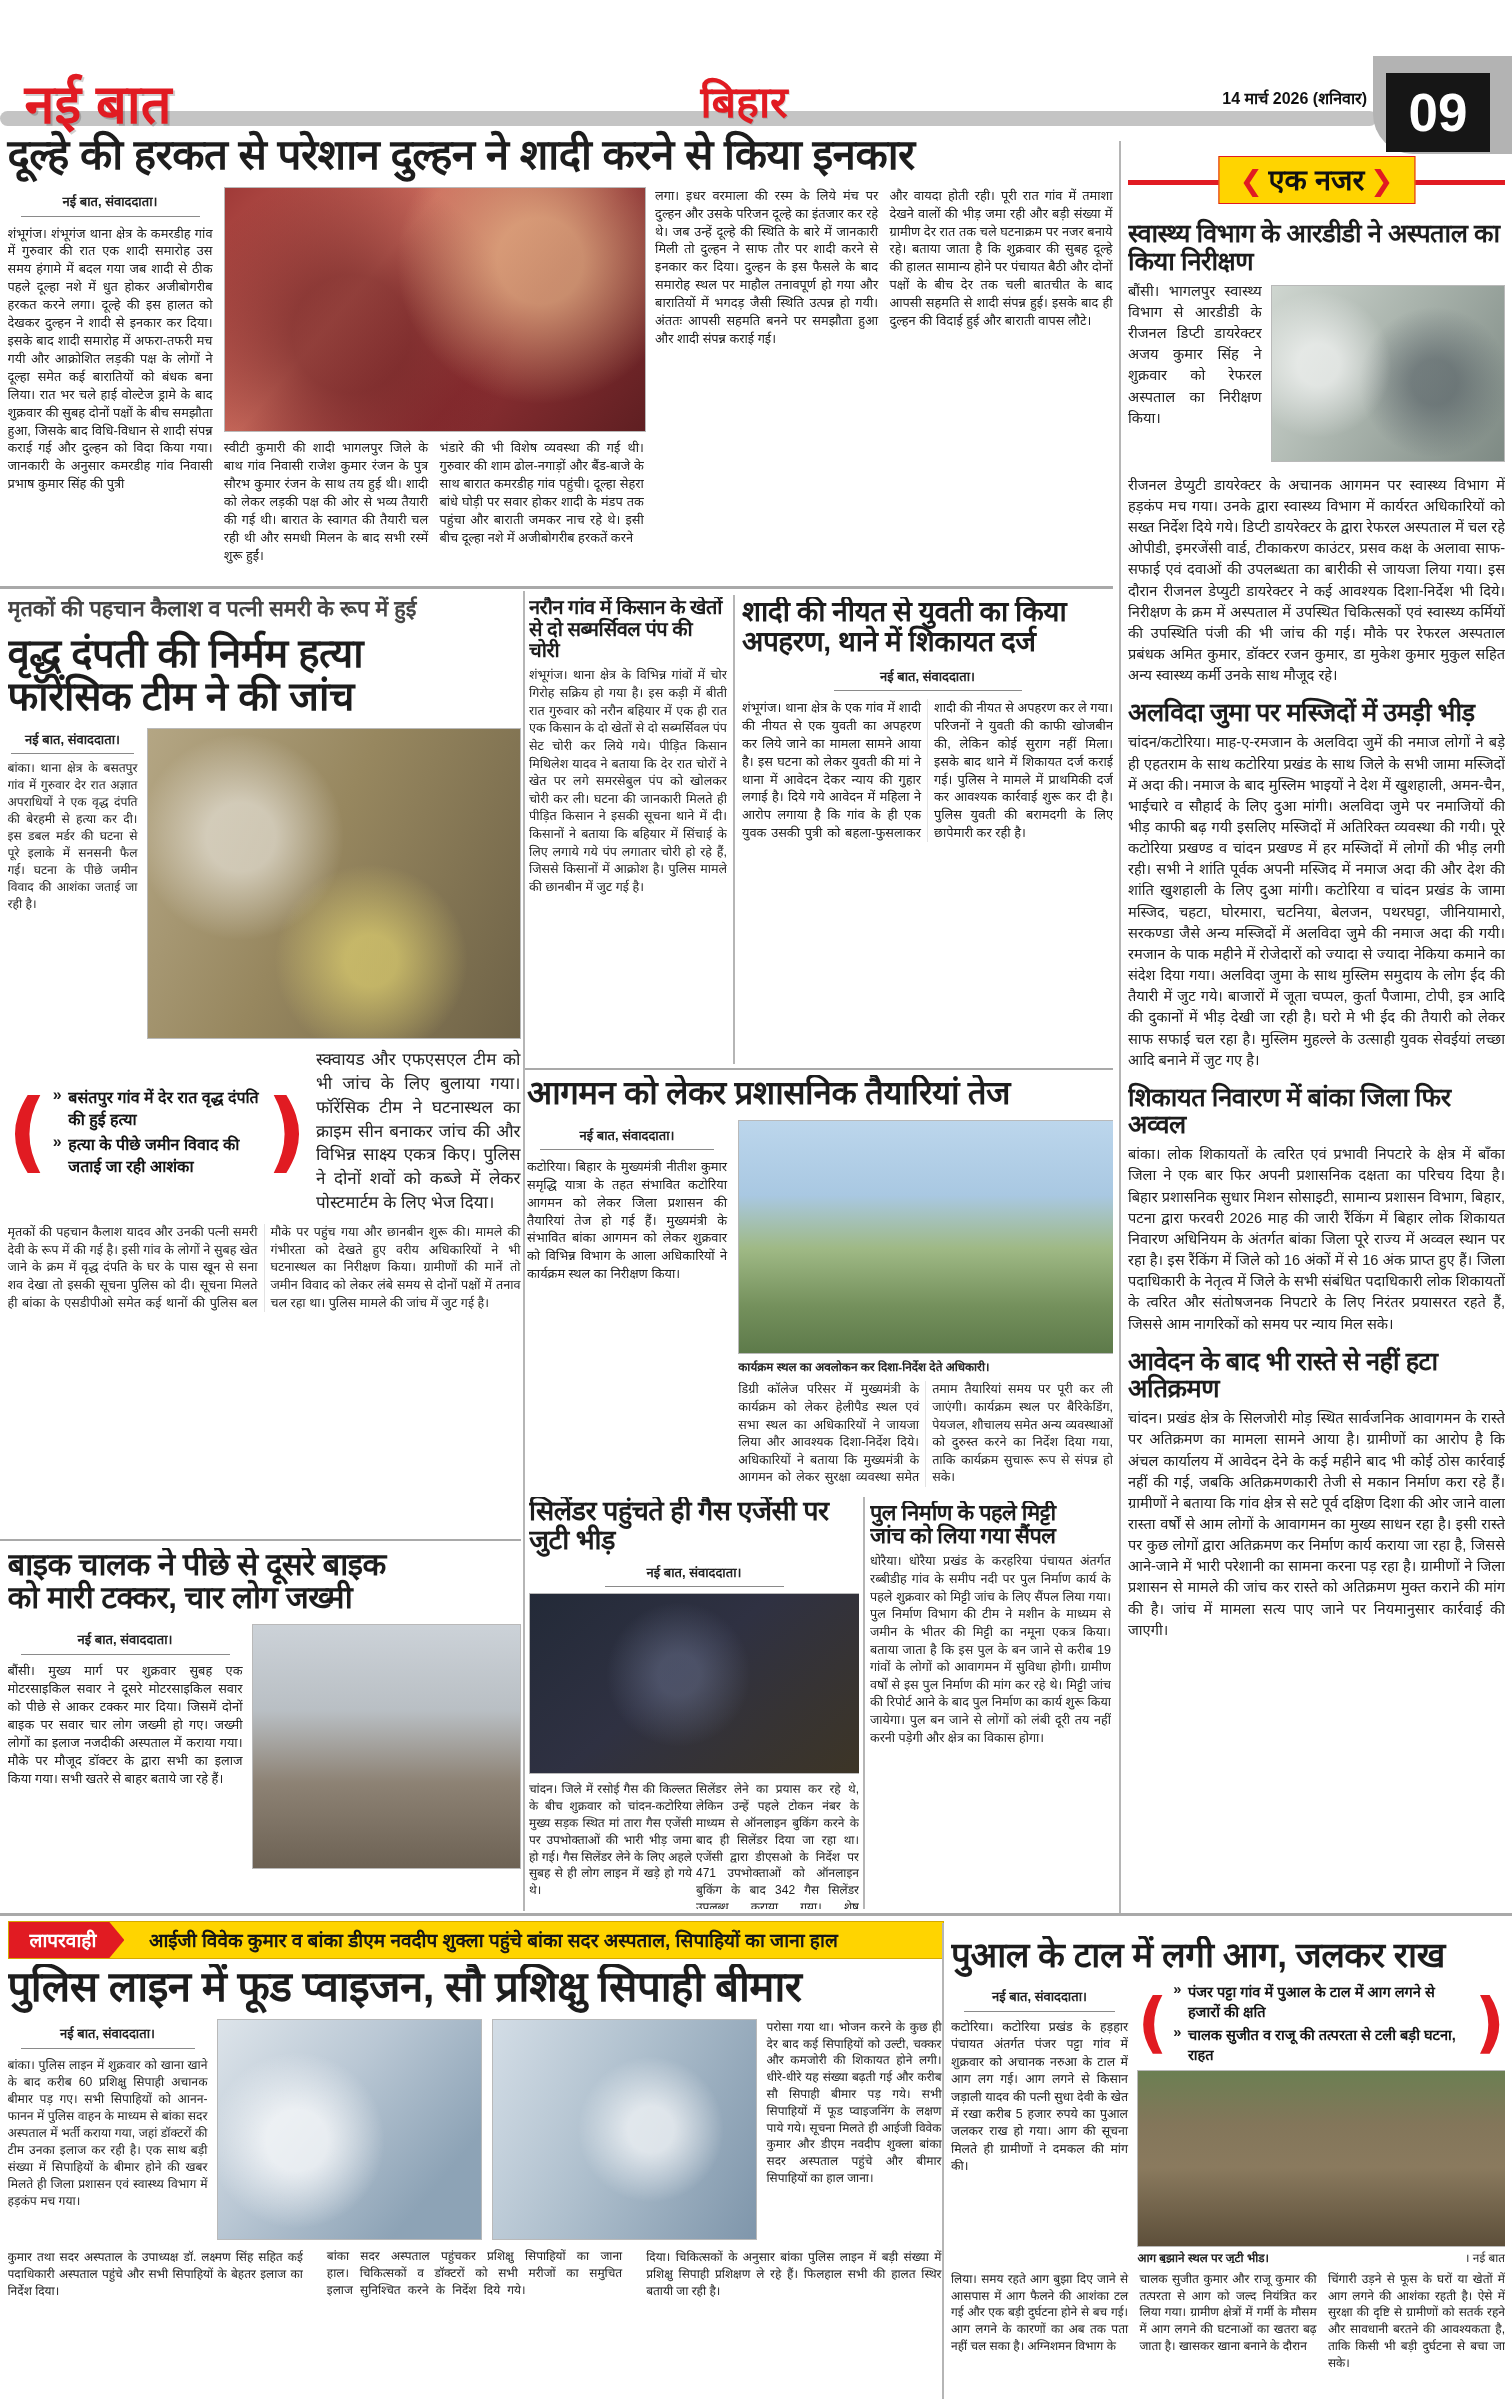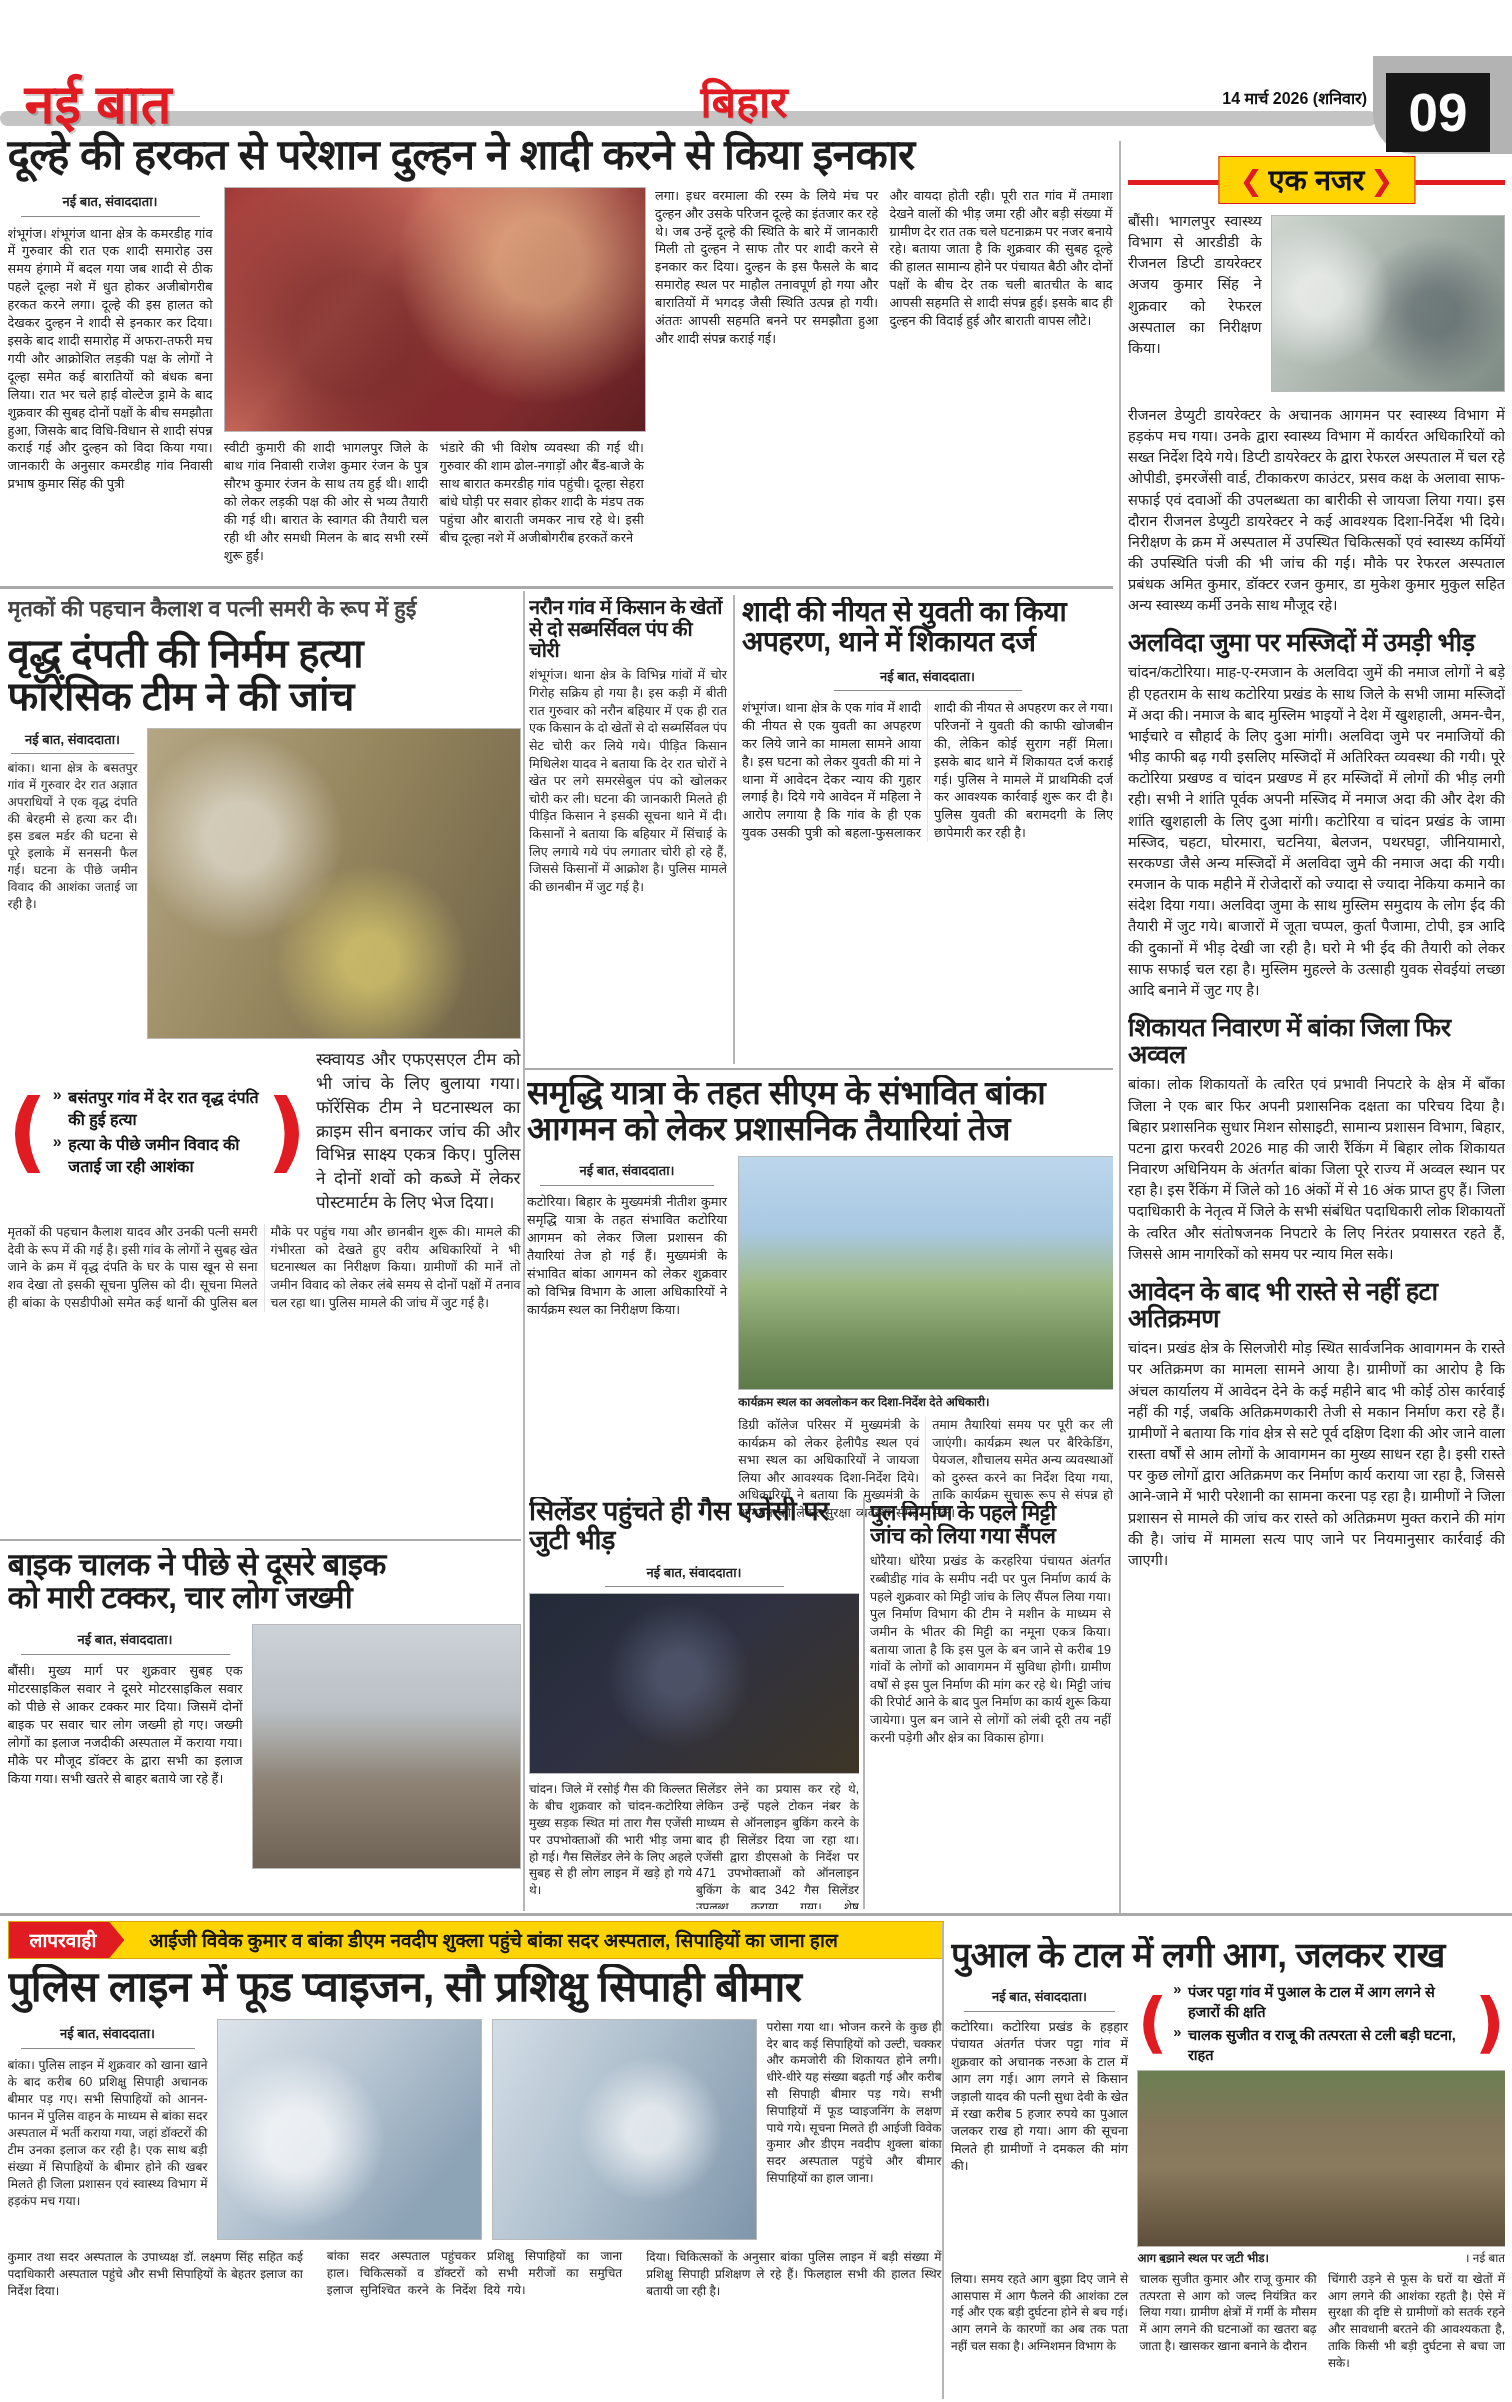--- a/index.html
+++ b/index.html
@@ -108,20 +108,21 @@
   </div>
 
   <div class="abs hline" style="left:0;top:586px;width:1113px;height:2.8px;"></div>
   <div class="abs vline" style="left:1119px;top:141px;width:1.9px;height:1772px;"></div>
 
   <div class="abs" style="left:1128px;top:137px;width:377px;height:1776px;overflow:hidden;">
     <div class="ek-wrap">
       <div class="ek-line"></div>
       <div class="ek-badge"><span class="chev">❮</span><span>एक नजर</span><span class="chev">❯</span></div>
     </div>
+    <div class="hl" style="font-size:25.4px;margin:9.4px 0 5.6px 0;">स्वास्थ्य विभाग के आरडीडी ने अस्पताल का किया निरीक्षण</div>
     <div style="overflow:hidden;">
       <div class="photo ph-clinic" style="float:right;width:232px;height:175px;margin:3.8px 0 7.5px 9.4px;"></div>
       <div class="bt" style="font-size:14.6px;line-height:1.45;">बौंसी। भागलपुर स्वास्थ्य विभाग से आरडीडी के रीजनल डिप्टी डायरेक्टर अजय कुमार सिंह ने शुक्रवार को रेफरल अस्पताल का निरीक्षण किया।</div>
     </div>
     <div class="bt" style="font-size:14.6px;line-height:1.45;margin-top:5.6px;">रीजनल डेप्युटी डायरेक्टर के अचानक आगमन पर स्वास्थ्य विभाग में हड़कंप मच गया। उनके द्वारा स्वास्थ्य विभाग में कार्यरत अधिकारियों को सख्त निर्देश दिये गये। डिप्टी डायरेक्टर के द्वारा रेफरल अस्पताल में चल रहे ओपीडी, इमरजेंसी वार्ड, टीकाकरण काउंटर, प्रसव कक्ष के अलावा साफ-सफाई एवं दवाओं की उपलब्धता का बारीकी से जायजा लिया गया। इस दौरान रीजनल डेप्युटी डायरेक्टर ने कई आवश्यक दिशा-निर्देश भी दिये। निरीक्षण के क्रम में अस्पताल में उपस्थित चिकित्सकों एवं स्वास्थ्य कर्मियों की उपस्थिति पंजी की भी जांच की गई। मौके पर रेफरल अस्पताल प्रबंधक अमित कुमार, डॉक्टर रजन कुमार, डा मुकेश कुमार मुकुल सहित अन्य स्वास्थ्य कर्मी उनके साथ मौजूद रहे।</div>
 
     <div class="hl" style="font-size:25.4px;margin:13px 0 5.6px 0;">अलविदा जुमा पर मस्जिदों में उमड़ी भीड़</div>
     <div class="bt" style="font-size:14.6px;line-height:1.45;">चांदन/कटोरिया। माह-ए-रमजान के अलविदा जुमें की नमाज लोगों ने बड़े ही एहतराम के साथ कटोरिया प्रखंड के साथ जिले के सभी जामा मस्जिदों में अदा की। नमाज के बाद मुस्लिम भाइयों ने देश में खुशहाली, अमन-चैन, भाईचारे व सौहार्द के लिए दुआ मांगी। अलविदा जुमे पर नमाजियों की भीड़ काफी बढ़ गयी इसलिए मस्जिदों में अतिरिक्त व्यवस्था की गयी। पूरे कटोरिया प्रखण्ड व चांदन प्रखण्ड में हर मस्जिदों में लोगों की भीड़ लगी रही। सभी ने शांति पूर्वक अपनी मस्जिद में नमाज अदा की और देश की शांति खुशहाली के लिए दुआ मांगी। कटोरिया व चांदन प्रखंड के जामा मस्जिद, चहटा, घोरमारा, चटनिया, बेलजन, पथरघट्टा, जीनियामारो, सरकण्डा जैसे अन्य मस्जिदों में अलविदा जुमे की नमाज अदा की गयी। रमजान के पाक महीने में रोजेदारों को ज्यादा से ज्यादा नेकिया कमाने का संदेश दिया गया। अलविदा जुमा के साथ मुस्लिम समुदाय के लोग ईद की तैयारी में जुट गये। बाजारों में जूता चप्पल, कुर्ता पैजामा, टोपी, इत्र आदि की दुकानों में भीड़ देखी जा रही है। घरो मे भी ईद की तैयारी को लेकर साफ सफाई चल रहा है। मुस्लिम मुहल्ले के उत्साही युवक सेवईयां लच्छा आदि बनाने में जुट गए है।</div>
 
     <div class="hl" style="font-size:25.4px;margin:13px 0 5.6px 0;">शिकायत निवारण में बांका जिला फिर अव्वल</div>
@@ -174,21 +175,20 @@
   <div class="abs" style="left:742px;top:597px;width:371px;height:465px;overflow:hidden;">
     <div class="hl" style="font-size:28px;">शादी की नीयत से युवती का किया</div>
     <div class="hl" style="font-size:28px;">अपहरण, थाने में शिकायत दर्ज</div>
     <div class="byline" style="width:188px;margin:7.5px auto;">नई बात, संवाददाता।</div>
     <div class="bt cols2" style="font-size:12.8px;">शंभूगंज। थाना क्षेत्र के एक गांव में शादी की नीयत से एक युवती का अपहरण कर लिये जाने का मामला सामने आया है। इस घटना को लेकर युवती की मां ने थाना में आवेदन देकर न्याय की गुहार लगाई है। दिये गये आवेदन में महिला ने आरोप लगाया है कि गांव के ही एक युवक उसकी पुत्री को बहला-फुसलाकर शादी की नीयत से अपहरण कर ले गया। परिजनों ने युवती की काफी खोजबीन की, लेकिन कोई सुराग नहीं मिला। इसके बाद थाने में शिकायत दर्ज कराई गई। पुलिस ने मामले में प्राथमिकी दर्ज कर आवश्यक कार्रवाई शुरू कर दी है। पुलिस युवती की बरामदगी के लिए छापेमारी कर रही है।</div>
   </div>
 
   <div class="abs hline" style="left:525px;top:1068px;width:588px;height:1.9px;"></div>
 
   <div class="abs" style="left:527px;top:1075px;width:586px;height:832px;overflow:hidden;">
-    <div class="hl" style="font-size:33px;">समृद्धि यात्रा के तहत सीएम के संभावित बांका</div>
     <div class="hl" style="font-size:33px;">आगमन को लेकर प्रशासनिक तैयारियां तेज</div>
     <div style="display:flex;gap:11.3px;margin-top:9.4px;">
       <div style="width:200px;flex:0 0 auto;">
         <div class="byline">नई बात, संवाददाता।</div>
         <div class="bt">कटोरिया। बिहार के मुख्यमंत्री नीतीश कुमार समृद्धि यात्रा के तहत संभावित कटोरिया आगमन को लेकर जिला प्रशासन की तैयारियां तेज हो गई हैं। मुख्यमंत्री के संभावित बांका आगमन को लेकर शुक्रवार को विभिन्न विभाग के आला अधिकारियों ने कार्यक्रम स्थल का निरीक्षण किया।</div>
       </div>
       <div style="flex:1;">
         <div class="photo ph-officials" style="width:100%;height:232px;"></div>
         <div class="caption" style="margin-top:3.8px;">कार्यक्रम स्थल का अवलोकन कर दिशा-निर्देश देते अधिकारी।</div>
         <div class="bt cols2" style="margin-top:7.5px;font-size:12.6px;">डिग्री कॉलेज परिसर में मुख्यमंत्री के कार्यक्रम को लेकर हेलीपैड स्थल एवं सभा स्थल का अधिकारियों ने जायजा लिया और आवश्यक दिशा-निर्देश दिये। अधिकारियों ने बताया कि मुख्यमंत्री के आगमन को लेकर सुरक्षा व्यवस्था समेत तमाम तैयारियां समय पर पूरी कर ली जाएंगी। कार्यक्रम स्थल पर बैरिकेडिंग, पेयजल, शौचालय समेत अन्य व्यवस्थाओं को दुरुस्त करने का निर्देश दिया गया, ताकि कार्यक्रम सुचारू रूप से संपन्न हो सके।</div>

